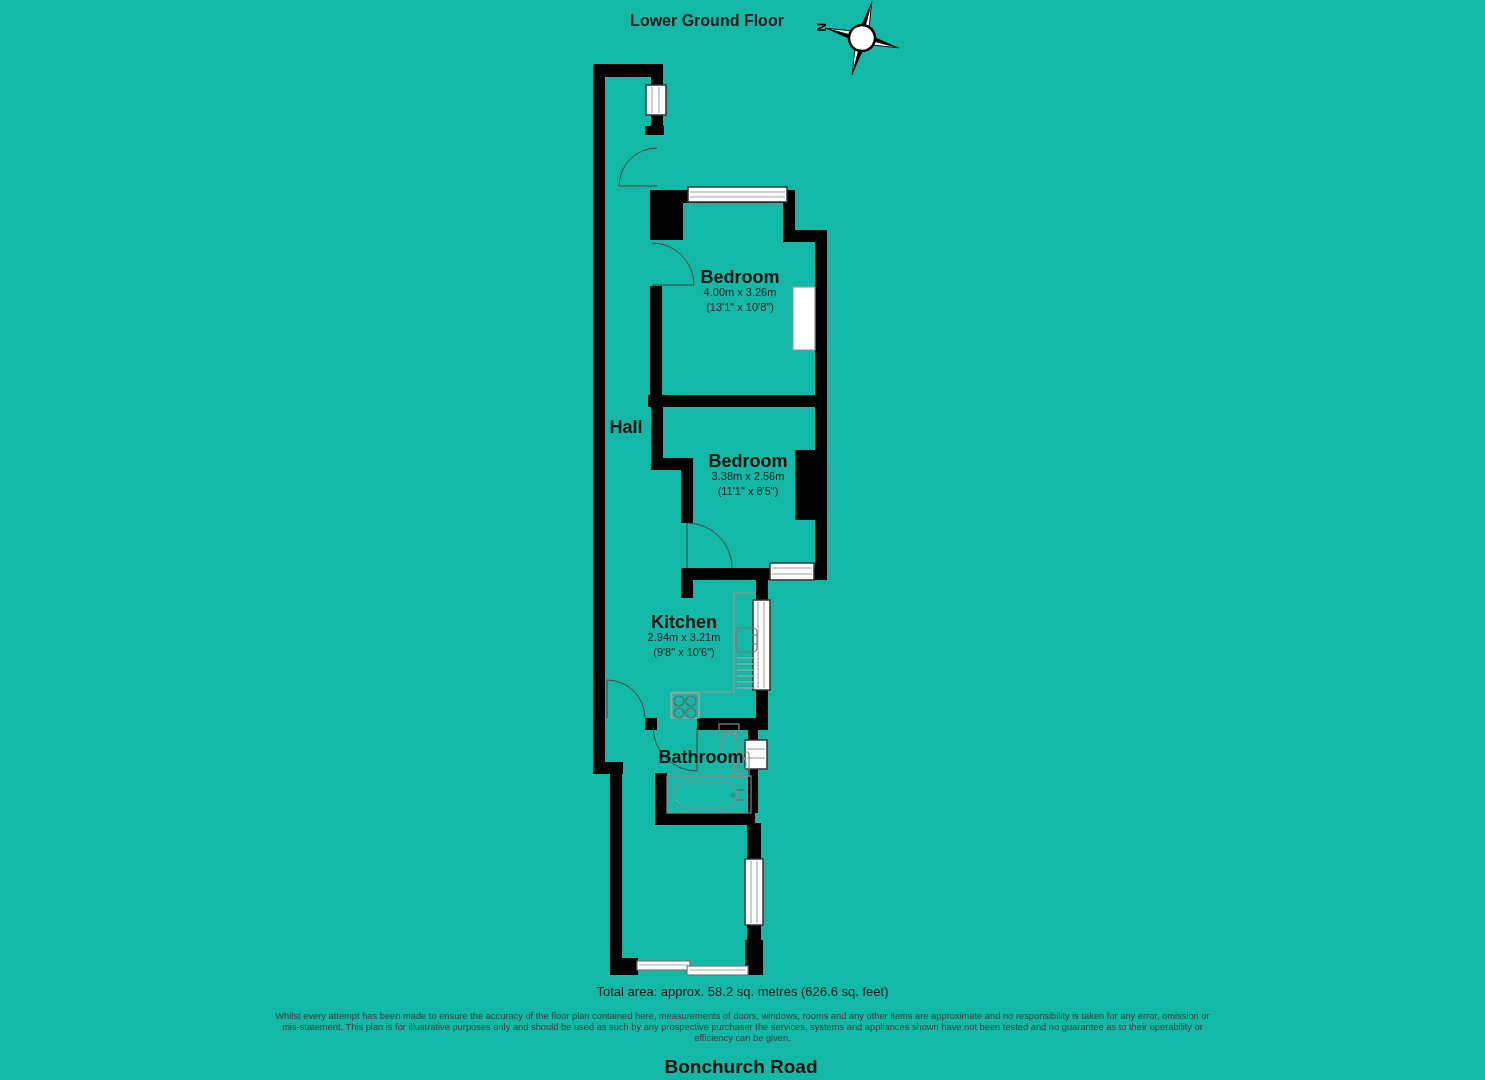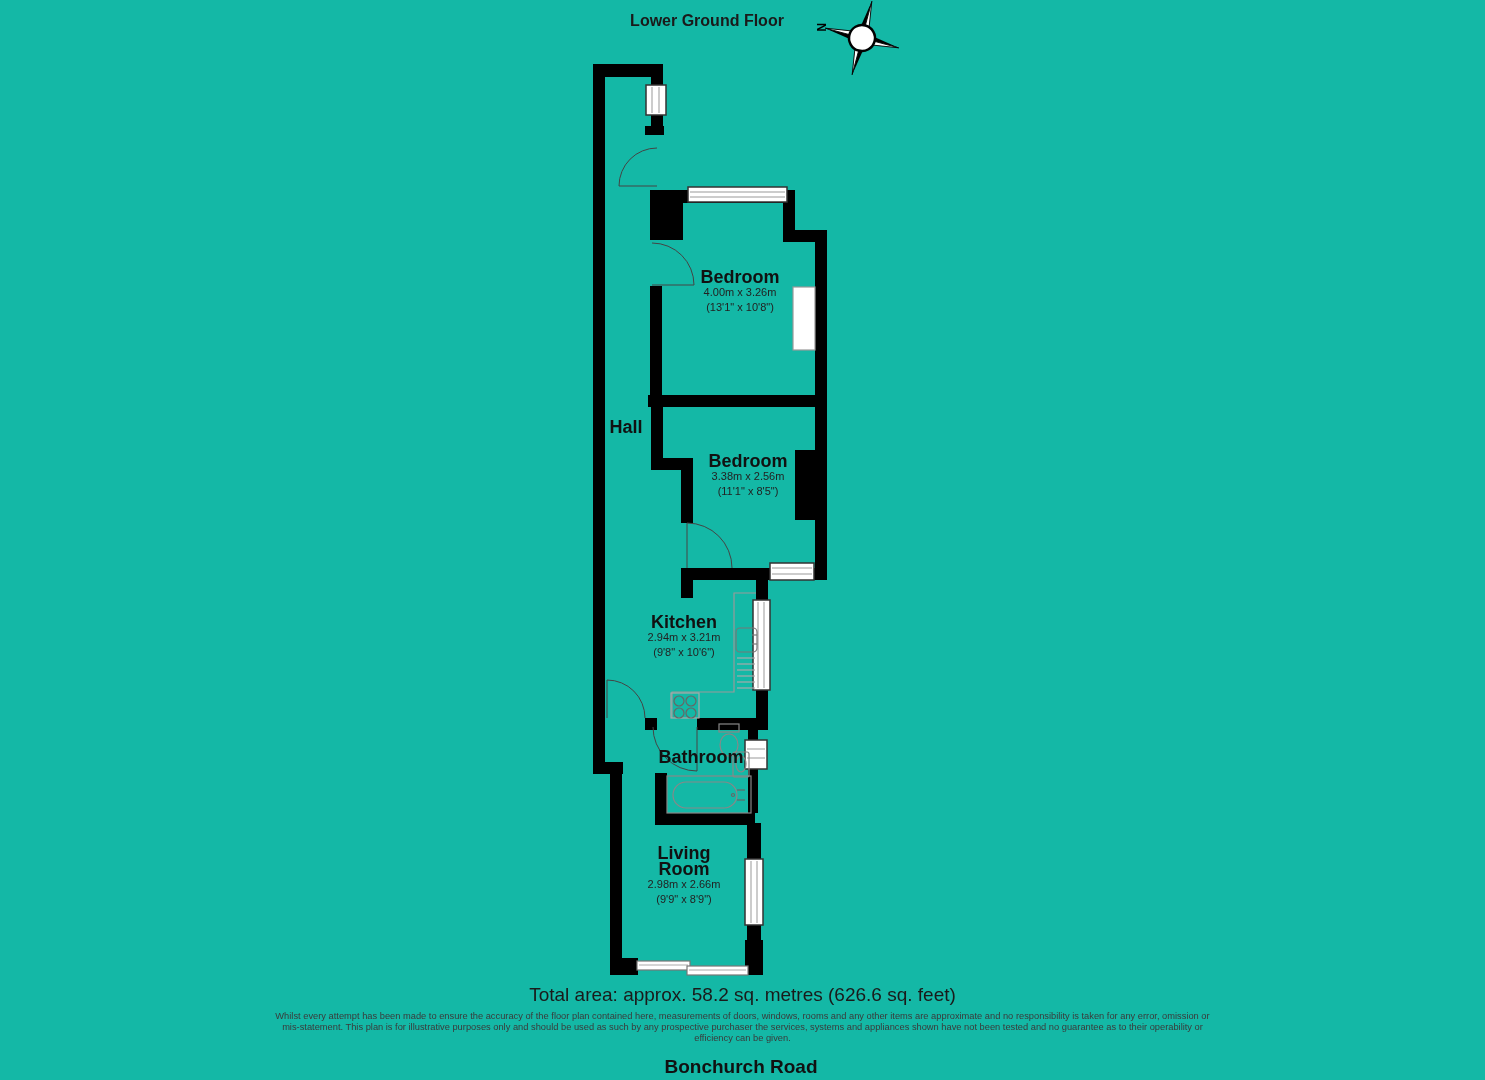--- a/index.html
+++ b/index.html
@@ -14,21 +14,21 @@
   .plan-svg{position:absolute;left:0;top:0;}
   .plan-title{
     position:absolute;top:12px;left:0;width:1414px;
     text-align:center;font-size:16px;font-weight:bold;color:#1a1a1a;
   }
   .room-label{position:absolute;text-align:center;z-index:5;}
   .rname{font-weight:bold;font-size:18px;line-height:16px;color:#111;}
   .rdim{font-size:11px;line-height:14.5px;color:#222;}
   .total-area{
     position:absolute;top:984px;left:0;width:1485px;
-    text-align:center;font-size:19px;color:#1a1a1a;
+    text-align:center;font-size:13px;color:#1a1a1a;
   }
   .disclaimer{
     position:absolute;top:1011px;left:0;width:1485px;
     text-align:center;font-size:9.3px;line-height:10.8px;color:#3a3a3a;
   }
   .address{
     position:absolute;top:1056px;left:0;width:1482px;
     text-align:center;font-size:19px;font-weight:bold;color:#111;
   }
 </style>
@@ -219,26 +219,20 @@
   <div class="room-label" style="left:599px;top:614px;width:170px">
     <div class="rname">Kitchen</div>
     <div class="rdim">2.94m x 3.21m</div>
     <div class="rdim">(9'8" x 10'6")</div>
   </div>
 
   <div class="room-label" style="left:636px;top:749px;width:130px">
     <div class="rname">Bathroom</div>
   </div>
 
-  <div class="room-label" style="left:609px;top:845px;width:150px">
-    <div class="rname">Living</div>
-    <div class="rname">Room</div>
-    <div class="rdim">2.98m x 2.66m</div>
-    <div class="rdim">(9'9" x 8'9")</div>
-  </div>
 
   <div class="total-area">Total area: approx. 58.2 sq. metres (626.6 sq. feet)</div>
 
   <div class="disclaimer">
     <div>Whilst every attempt has been made to ensure the accuracy of the floor plan contained here, measurements of doors, windows, rooms and any other items are approximate and no responsibility is taken for any error, omission or</div>
     <div>mis-statement. This plan is for illustrative purposes only and should be used as such by any prospective purchaser the services, systems and appliances shown have not been tested and no guarantee as to their operability or</div>
     <div>efficiency can be given.</div>
   </div>
 
   <div class="address">Bonchurch Road</div>

